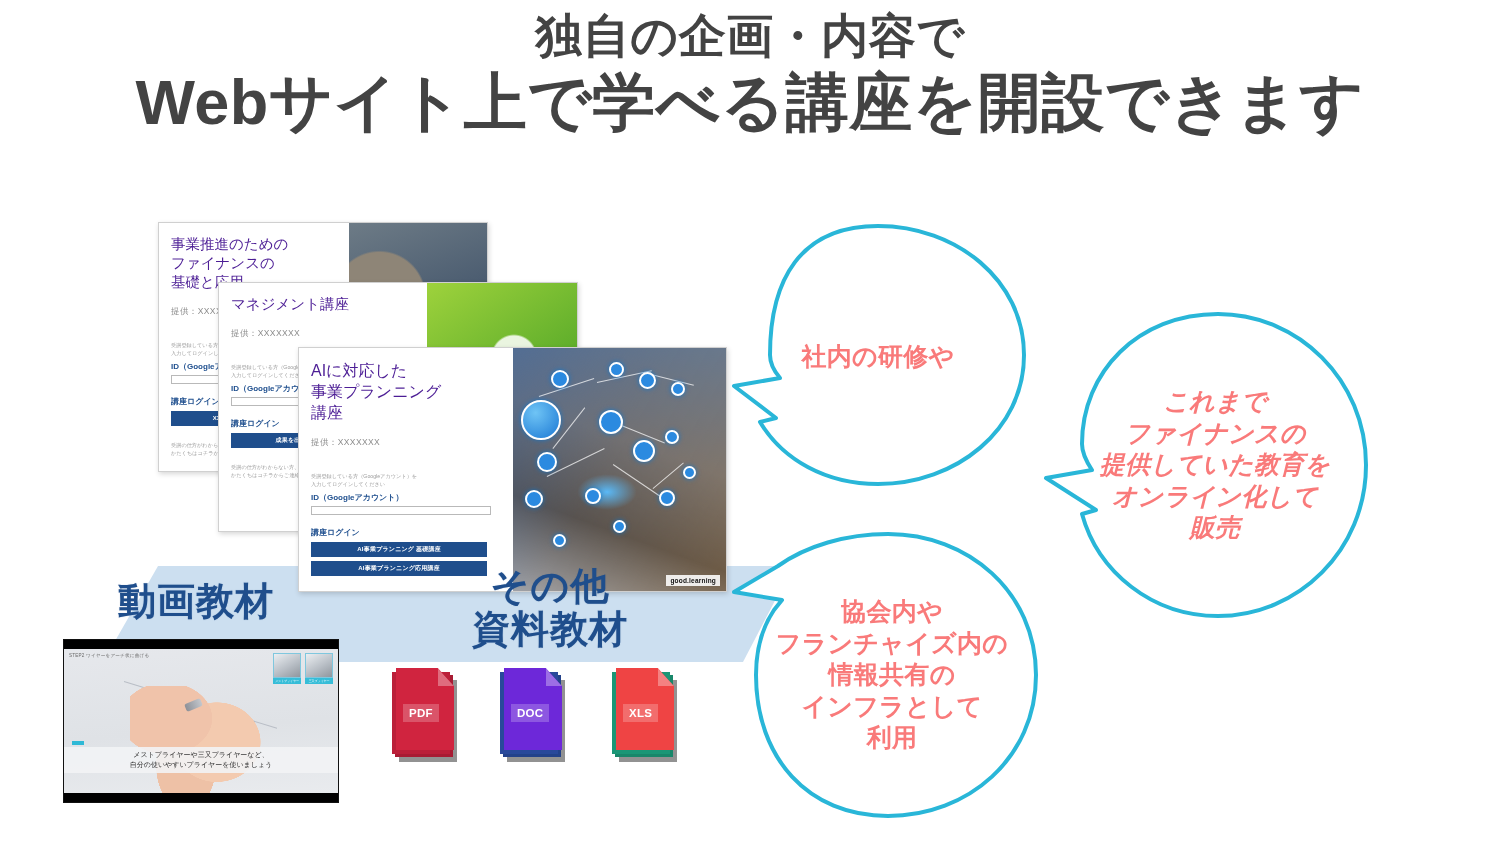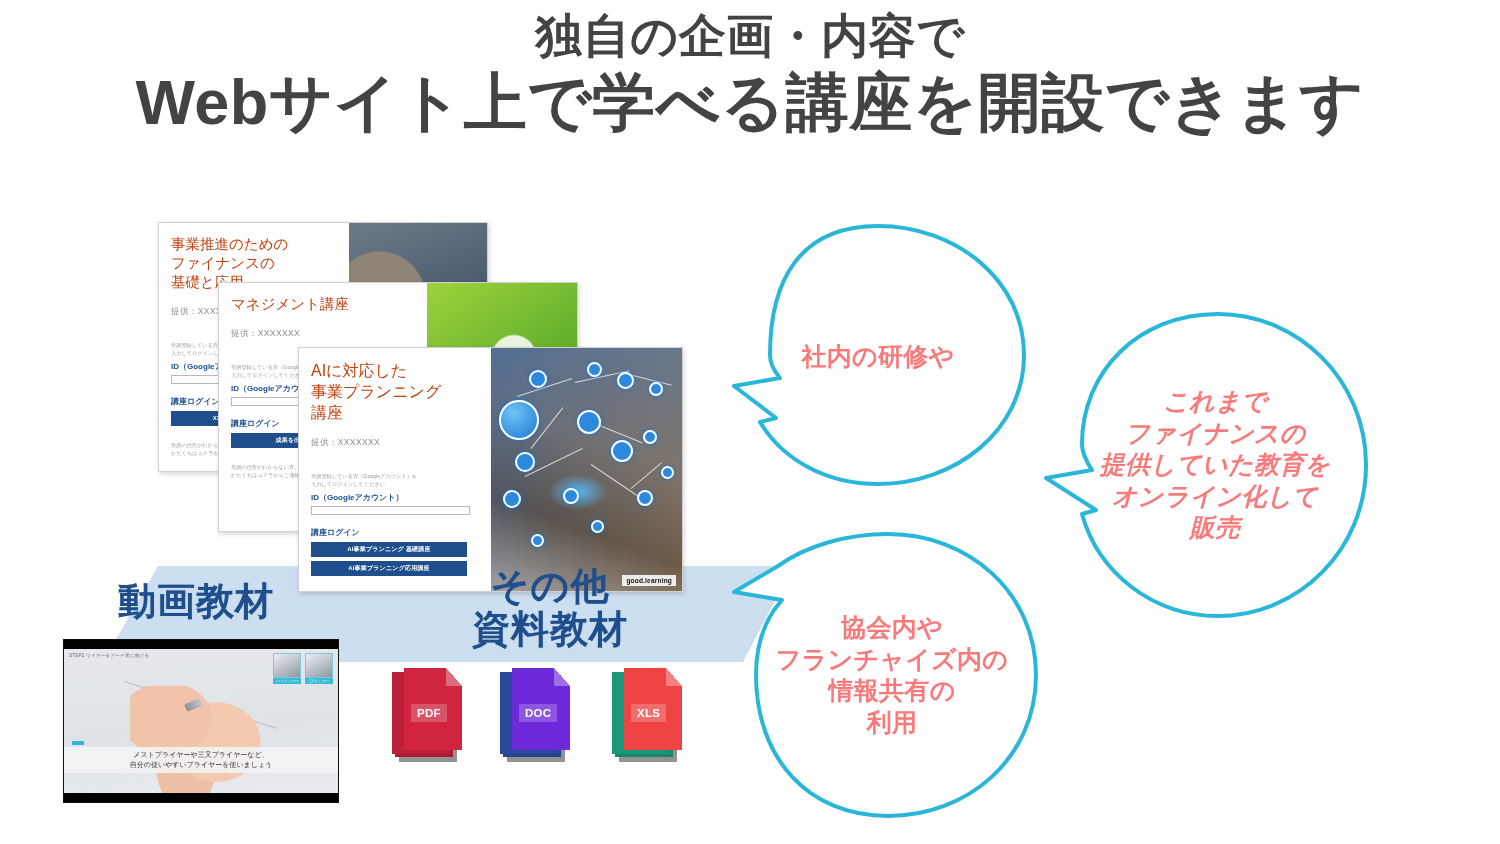--- a/index.html
+++ b/index.html
@@ -19,27 +19,27 @@
   .title-l2{ font-size:63px; display:block; margin-top:4px; }
 
   
   .cards{ position:absolute; left:150px; top:222px; width:540px; height:360px; }
   .card{
     position:absolute; background:#ffffff; border:1px solid #d0d0d0;
     box-shadow:1px 2px 5px rgba(0,0,0,.16); overflow:hidden; display:flex;
   }
   .card-1{ left:8px;  top:0px;   width:330px; height:250px; z-index:1; }
   .card-2{ left:68px; top:60px;  width:360px; height:250px; z-index:2; }
-  .card-3{ left:148px;top:125px; width:385px; height:245px; z-index:3; }
+  .card-3{ left:148px;top:125px; width:429px; height:245px; z-index:3; }
 
   .card-left{ flex:0 0 58%; padding:12px 10px 6px 12px; position:relative; }
   .card-3 .card-left{ flex:0 0 50%; }
   .card-right{ flex:1; position:relative; }
 
-  .c-title{ color:#c2410c; line-height:1.32; font-weight:400; }
+  .c-title{ color:#4c1d95; line-height:1.32; font-weight:400; }
   .card-1 .c-title{ font-size:14.5px; }
   .card-2 .c-title{ font-size:14.5px; }
   .card-3 .c-title{ font-size:16px; }
   .c-provider{ color:#8d8d8d; font-size:8.5px; margin-top:14px; letter-spacing:.4px; }
   .c-note{ color:#9a9a9a; font-size:5.2px; line-height:1.5; margin-top:24px; }
   .c-idlabel{ color:#20508f; font-size:8px; font-weight:700; margin-top:3px; }
   .c-input{ height:9px; border:1px solid #b9b9b9; background:#fff; margin-top:3px; width:94%; }
   .c-login{ color:#20508f; font-size:8px; font-weight:700; margin-top:12px; }
   .c-btn{
     background:#1f4e8c; color:#ffffff; font-size:6px; font-weight:700;
@@ -126,21 +126,21 @@
 
   
   .files{ position:absolute; left:388px; top:668px; width:290px; height:105px; z-index:3; }
   .file{ position:absolute; width:62px; height:86px; }
   .f-pdf{ left:0px; }
   .f-doc{ left:108px; }
   .f-xls{ left:220px; }
   .f-shadow{ position:absolute; left:11px; top:12px; width:58px; height:82px; background:#6e6e6e; opacity:.75; }
   .f-back2{ position:absolute; left:7px;  top:7px;  width:58px; height:82px; }
   .f-back1{ position:absolute; left:3.5px;top:3.5px;width:58px; height:82px; }
-  .f-front{ position:absolute; left:16px; top:0; width:58px; height:82px;
+  .f-front{ position:absolute; left:8px; top:0; width:58px; height:82px;
     clip-path:polygon(0 0, 72% 0, 100% 22%, 100% 100%, 0 100%); }
   .f-fold{ position:absolute; right:0; top:0; width:16.5px; height:18px;
     background:rgba(255,255,255,.33); clip-path:polygon(0 0, 100% 100%, 0 100%); }
   .f-tag{ position:absolute; left:7px; top:36px; padding:3px 6px;
     background:rgba(255,255,255,.22); color:#fff; font-size:11.5px; font-weight:700; letter-spacing:.3px; }
 
   
   .bubble{ position:absolute; }
   .bubble svg{ position:absolute; left:0; top:0; overflow:visible; }
   .bub-text{
@@ -365,17 +365,18 @@
   <div class="bubble b3">
     <svg width="312" height="290" viewBox="0 0 312 290">
       <path d="M 160 4 C 240 4 308 62 308 145 C 308 228 240 286 160 286
                C 80 286 28 228 28 145 C 28 120 34 98 46 80 L 54 70 L 6 62 L 50 36
                C 78 16 118 4 160 4 Z" fill="#ffffff" stroke="#29b6d8" stroke-width="4" stroke-linejoin="round"></path>
     </svg>
     <div class="bub-text">
       <div>協会内や</div>
       <div>フランチャイズ内の</div>
       <div>情報共有の</div>
+      <div>インフラとして</div>
       <div>利用</div>
     </div>
   </div>
 
 </div>
 
 </body></html>

